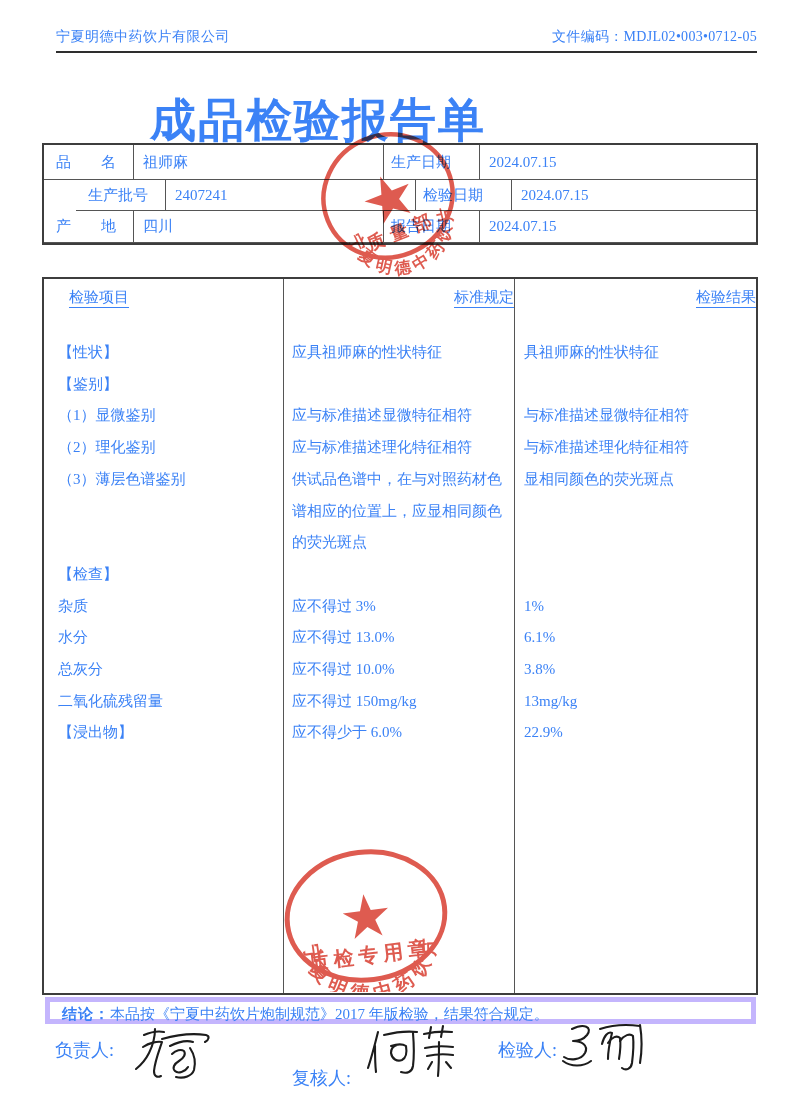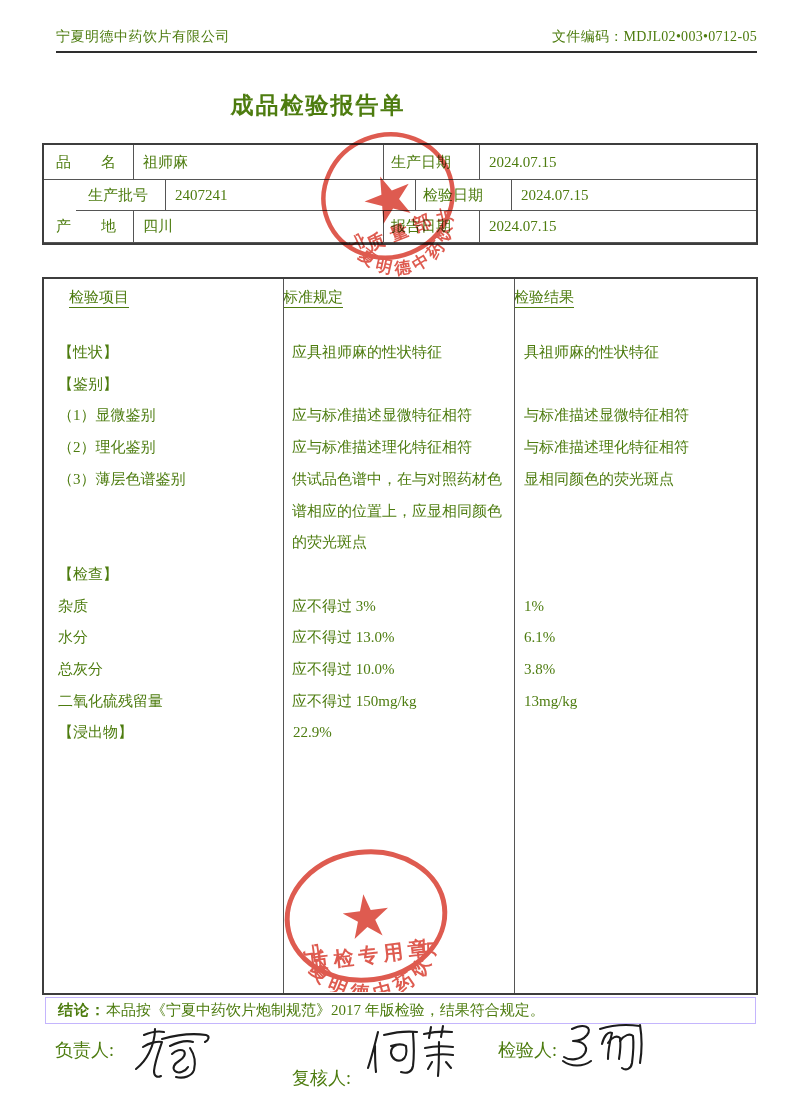--- a/index.html
+++ b/index.html
@@ -1,54 +1,54 @@
 <!DOCTYPE html>
 <html><head>
 <meta charset="utf-8">
 <style>
   html,body{margin:0;padding:0;background:#ffffff;}
   .page{
     position:relative;width:800px;height:1099px;background:#ffffff;overflow:hidden;
-    font-family:"Liberation Serif", serif;color:#4d7c0f;
+    font-family:"Liberation Serif", serif;color:#3b82f6;
   }
   
   .doc-header-company{position:absolute;left:56px;top:28px;font-size:14px;letter-spacing:.5px;}
   .doc-header-code{position:absolute;top:28px;right:43px;font-size:14px;letter-spacing:.3px;}
   .header-rule{position:absolute;left:56px;top:51px;width:701px;height:2px;background:#2e2e2e;}
   .report-title{position:absolute;left:0;top:90px;width:636px;text-align:center;
-    font-size:23px;font-weight:bold;letter-spacing:2px;}
+    font-size:46px;font-weight:bold;letter-spacing:2px;}
   
   .info-table{position:absolute;left:42px;top:143px;width:716px;box-sizing:border-box;
     border:2px solid #3d3d3d;font-size:15px;text-align:right;}
   .info-row{display:grid;grid-template-columns:90px 250px 96px 273px;border-bottom:1px solid #555;}
   .info-row.last{grid-template-columns:341px 370px;border-bottom:none;}
   .info-cell{display:flex;align-items:center;border-right:1px solid #555;box-sizing:border-box;}
   .info-cell:last-child{border-right:none;}
   .r1{height:34px;} .r2{height:30px;margin-left:32px;} .r3{height:31px;} .r4{height:31px;}
   .pl12{padding-left:12px;} .pl9{padding-left:9px;} .pl7{padding-left:7px;}
   
   .result-table{position:absolute;left:42px;top:277px;width:716px;height:718px;box-sizing:border-box;
     border:2px solid #3d3d3d;font-size:15px;display:flex;flex-direction:column;}
   .vline{position:absolute;top:0;bottom:0;width:1px;background:#555;}
   .vline.v1{left:239px;} .vline.v2{left:470px;}
   .rt-inner{position:relative;width:100%;height:100%;display:flex;flex-direction:column;}
   .rt-header{display:grid;grid-template-columns:239px 231px 242px;height:36px;align-items:center;flex:0 0 auto;}
   .rt-header .h1{padding-left:25px;}
-  .rt-header .h2,.rt-header .h3{text-align:left;}
+  .rt-header .h2,.rt-header .h3{text-align:right;}
   .rt-header span{text-decoration:underline;text-underline-offset:5px;font-family:Liberation Serif, serif;}
   .rt-spacer{height:22px;flex:0 0 auto;}
   .rt-row{display:grid;grid-template-columns:239px 231px 242px;flex:0 0 auto;}
   .rt-row > div{line-height:31.7px;min-height:31.7px;}
   .cell-item{padding-left:14px;}
   .cell-std{padding-left:9px;padding-right:3px;}
   .cell-res{padding-left:10px;padding-right:3px;}
   .rt-fill{flex:1 1 auto;}
   
   .conclusion-box{position:absolute;left:45px;top:997px;width:711px;height:27px;box-sizing:border-box;
-    border:1px solid #c4b5fd;font-size:15px;line-height:25px;padding-left:12px;}
+    border:5px solid #c4b5fd;font-size:15px;line-height:25px;padding-left:12px;}
   .conclusion-box b{letter-spacing:1px;}
   .sig-label{position:absolute;top:1038px;font-size:18px;text-align:center;}
   .sig-label.l1{left:55px;} .sig-label.l2{left:292px;margin-top:28px;} .sig-label.l3{left:498px;}
   .sig{position:absolute;}
   .sig path{fill:none;stroke:#1c1c1c;stroke-width:2.1;stroke-linecap:round;stroke-linejoin:round;}
   
   .stamp{position:absolute;mix-blend-mode:multiply;opacity:.88;}
   .stamp .ring{fill:none;}
   .stamp text{font-family:"Liberation Serif",serif;font-weight:bold;}
 </style>
@@ -139,20 +139,21 @@
         <div class="cell-std">应不得过 10.0%</div>
         <div class="cell-res">3.8%</div>
       </div>
       <div class="rt-row">
         <div class="cell-item">二氧化硫残留量</div>
         <div class="cell-std">应不得过 150mg/kg</div>
         <div class="cell-res">13mg/kg</div>
       </div>
       <div class="rt-row">
         <div class="cell-item">【浸出物】</div>
+        <div class="cell-std">应不得少于 6.0%</div>
         <div class="cell-res">22.9%</div>
       </div>
       <div class="rt-fill"></div>
     </div>
   </div>
 
   <div class="conclusion-box">
     <b>结论：</b><span>本品按《宁夏中药饮片炮制规范》2017 年版检验，结果符合规定。</span>
   </div>
 

